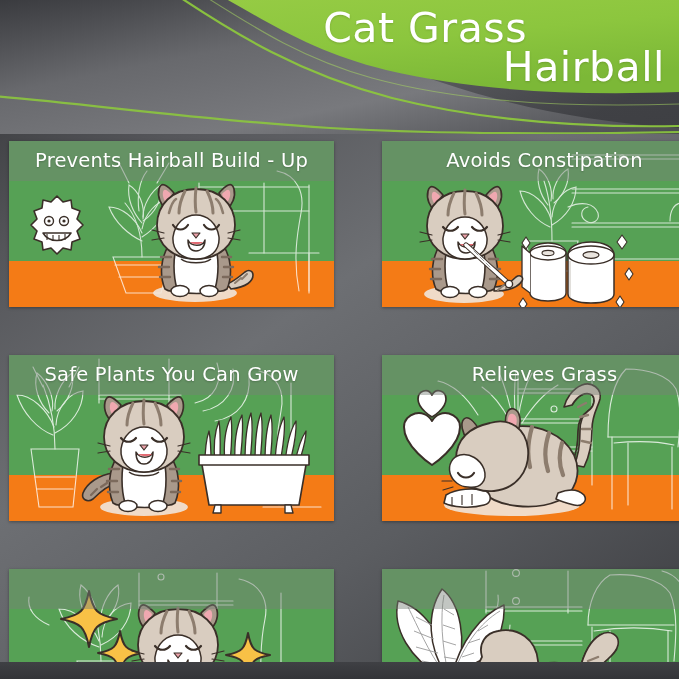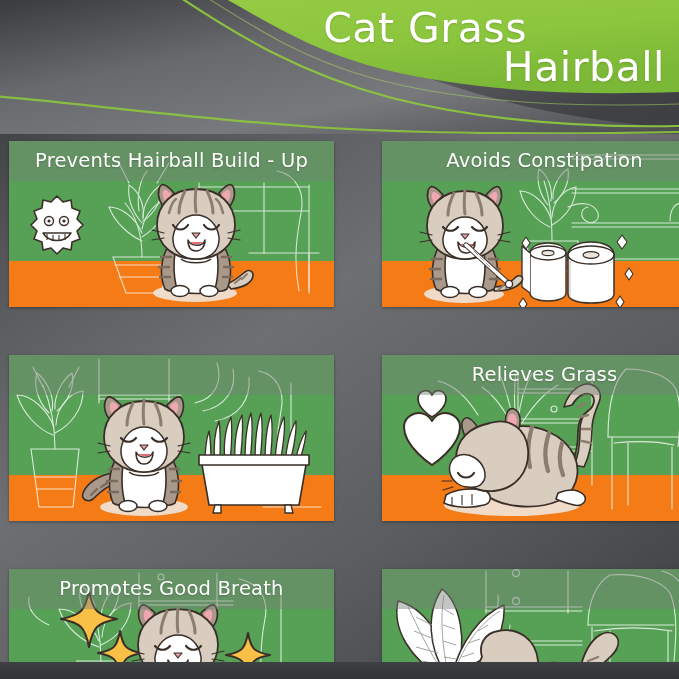--- a/index.html
+++ b/index.html
@@ -350,20 +350,21 @@
           <path d="M135 72 C124 72 114 80 112 94 C111 108 121 117 135 117 C149 117 159 108 158 94 C156 80 146 72 135 72 Z" fill="#ffffff" stroke="#3a2f28" stroke-width="1.5"></path>
           <path d="M112 83 C116 88 123 88 127 83" stroke="#3a2f28" stroke-width="2.2" fill="none" stroke-linecap="round"></path>
           <path d="M143 83 C147 88 154 88 158 83" stroke="#3a2f28" stroke-width="2.2" fill="none" stroke-linecap="round"></path>
           <path d="M131 90 L139 90 L135 95 Z" fill="#e9a0a8" stroke="#3a2f28" stroke-width="1.2" stroke-linejoin="round"></path>
           <path d="M127 97 C131 104 141 104 144 97 C144 105 140 109 135 109 C130 109 127 105 127 97 Z" fill="#ffffff" stroke="#3a2f28" stroke-width="1.5" stroke-linejoin="round"></path>
           <path d="M129 99 C133 102 140 102 143 99 Z" fill="#e26a72"></path>
           <path d="M101 91 L89 88 M101 96 L89 98 M169 91 L181 88 M169 96 L181 98" stroke="#3a2f28" stroke-width="1.2" stroke-linecap="round"></path>
           <path d="M120 117 C126 122 144 122 150 117" stroke="#3a2f28" stroke-width="1.5" fill="none"></path>
         </g>
       </svg>
+      <div class="panel-title">Safe Plants You Can Grow</div>
       <div class="hdr-band"></div>
     </div>
 
     <div class="panel">
       <div class="bg-green"></div>
       <div class="floor"></div>
       <svg class="lineart" viewBox="0 0 325 166">
         <g fill="none" stroke="#ffffff" stroke-width="1.1" opacity="0.78" stroke-linecap="round">
           <path d="M130 70 C122 54 112 40 100 32"></path>
           <path d="M132 68 C128 50 124 34 118 20"></path>
@@ -468,21 +469,20 @@
           <path d="M169 66 C158 66 148 74 146 88 C145 102 155 112 169 112 C183 112 193 102 192 88 C190 74 180 66 169 66 Z" fill="#ffffff" stroke="#3a2f28" stroke-width="1.5"></path>
           <path d="M146 77 C150 82 157 82 161 77" stroke="#3a2f28" stroke-width="2.2" fill="none" stroke-linecap="round"></path>
           <path d="M177 77 C181 82 188 82 192 77" stroke="#3a2f28" stroke-width="2.2" fill="none" stroke-linecap="round"></path>
           <path d="M165 84 L173 84 L169 89 Z" fill="#e9a0a8" stroke="#3a2f28" stroke-width="1.2" stroke-linejoin="round"></path>
           <path d="M159 91 C164 101 175 101 179 91 C179 102 174 107 169 107 C163 107 159 102 159 91 Z" fill="#ffffff" stroke="#3a2f28" stroke-width="1.6" stroke-linejoin="round"></path>
           <path d="M161 93 C165 98 174 98 177 93 Z" fill="#e26a72"></path>
           <path d="M135 85 L123 82 M135 90 L123 92 M203 85 L215 82 M203 90 L215 92" stroke="#3a2f28" stroke-width="1.2" stroke-linecap="round"></path>
           <path d="M154 112 C160 117 178 117 184 112" stroke="#3a2f28" stroke-width="1.5" fill="none"></path>
         </g>
       </svg>
-      <div class="panel-title">Promotes Good Breath</div>
       <div class="hdr-band"></div>
     </div>
 
     <div class="panel">
       <div class="bg-green"></div>
       <div class="floor"></div>
       <svg class="lineart" viewBox="0 0 325 166">
         <g fill="none" stroke="#ffffff" stroke-width="1.1" opacity="0.78" stroke-linecap="round">
           <path d="M104 2 L104 44"></path>
             <path d="M186 2 L186 44"></path>

